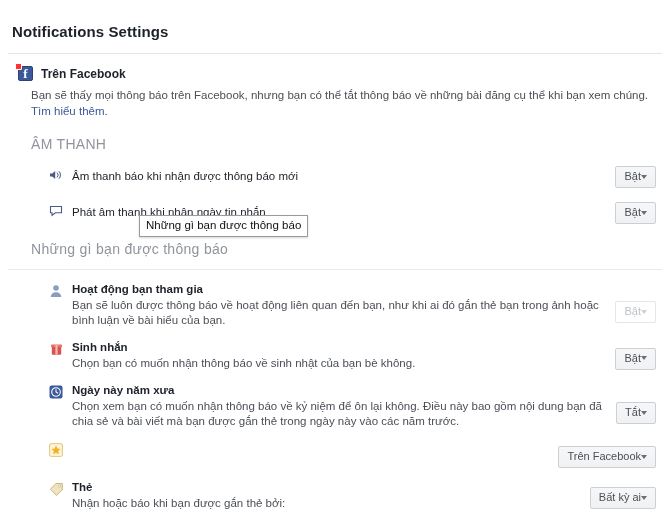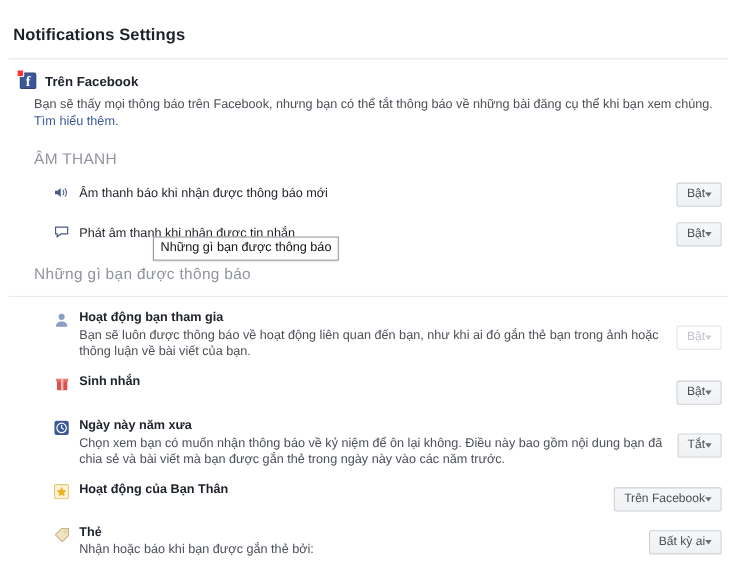--- a/index.html
+++ b/index.html
@@ -94,21 +94,21 @@
     font-size: 14px;
     color: #90949c;
     letter-spacing: .3px;
     padding-left: 31px;
     margin-top: 17px;
   }
 
   
   .row {
     display: flex;
-    align-items: flex-start;
+    align-items: center;
     padding: 0 14px 0 48px;
     position: relative;
     min-height: 20px;
   }
   .row .icon-cell {
     position: absolute;
     left: 48px;
     top: 1px;
     width: 16px;
     height: 16px;
@@ -240,21 +240,21 @@
     </span>
   </div>
 
   <div class="row sound-row">
     <span class="icon-cell">
       <svg width="14" height="12" viewBox="0 0 14 12">
         <path d="M1.5 1.5h11v6.2h-6L3 10.3V7.7H1.5z" fill="none" stroke="#4b5a87" stroke-width="1.1"></path>
       </svg>
     </span>
     <span class="text-cell">
-      <span class="row-title">Phát âm thanh khi nhận được tin nhắn</span>
+      <span class="row-title">Phát âm thanh khi nhận ngày tin nhắn</span>
     </span>
     <span class="ctl-cell">
       <button class="btn">
         <span>Bật</span>
         <span class="caret"></span>
       </button>
     </span>
   </div>
 
   <div class="section-label">Những gì bạn được thông báo</div>
@@ -265,40 +265,41 @@
 
   <div class="row notif-row">
     <span class="icon-cell">
       <svg width="14" height="14" viewBox="0 0 14 14">
         <circle cx="7" cy="4" r="2.8" fill="#8b9dc3"></circle>
         <path d="M1.8 13c0-3 2.3-4.7 5.2-4.7S12.2 10 12.2 13z" fill="#8b9dc3"></path>
       </svg>
     </span>
     <span class="text-cell">
       <div class="row-title bold">Hoạt động bạn tham gia</div>
-      <div class="row-sub">Bạn sẽ luôn được thông báo về hoạt động liên quan đến bạn, như khi ai đó gắn thẻ bạn trong ảnh hoặc thông luận về bài viết của bạn.</div>
+      <div class="row-sub">Bạn sẽ luôn được thông báo về hoạt động liên quan đến bạn, như khi ai đó gắn thẻ bạn trong ảnh hoặc bình luận về bài hiểu của bạn.</div>
     </span>
     <span class="ctl-cell" style="padding-top:14px">
       <button class="btn disabled">
         <span>Bật</span>
         <span class="caret"></span>
       </button>
     </span>
   </div>
 
   <div class="row notif-row">
     <span class="icon-cell">
       <svg width="13" height="14" viewBox="0 0 13 14">
         <rect x="1.8" y="4.2" width="9.4" height="8.6" rx="1" fill="#d9534f"></rect>
         <rect x="1" y="2.4" width="11" height="2.6" rx=".6" fill="#e8736f"></rect>
         <rect x="5.4" y="2.4" width="2.2" height="10.4" fill="#f2b8b6"></rect>
       </svg>
     </span>
     <span class="text-cell">
       <div class="row-title bold">Sinh nhắn</div>
+      <div class="row-sub">Chọn bạn có muốn nhận thông báo về sinh nhật của bạn bè không.</div>
     </span>
     <span class="ctl-cell" style="padding-top:6px">
       <button class="btn">
         <span>Bật</span>
         <span class="caret"></span>
       </button>
     </span>
   </div>
 
   <div class="row notif-row">
@@ -322,21 +323,20 @@
   </div>
 
   <div class="row notif-row">
     <span class="icon-cell">
       <svg width="14" height="14" viewBox="0 0 14 14">
         <rect x="0.6" y="0.6" width="12.8" height="12.8" rx="1.5" fill="#fdf3d6" stroke="#e4c77a" stroke-width="1"></rect>
         <path d="M7 2.6l1.4 2.9 3.1.4-2.3 2.2.6 3.1L7 9.7l-2.8 1.5.6-3.1L2.5 5.9l3.1-.4z" fill="#f0b323"></path>
       </svg>
     </span>
     <span class="text-cell">
-      <div class="row-title bold">Hoạt động của Bạn Thân</div>
     </span>
     <span class="ctl-cell" style="padding-top:5px">
       <button class="btn">
         <span>Trên Facebook</span>
         <span class="caret"></span>
       </button>
     </span>
   </div>
 
   <div class="row notif-row">

